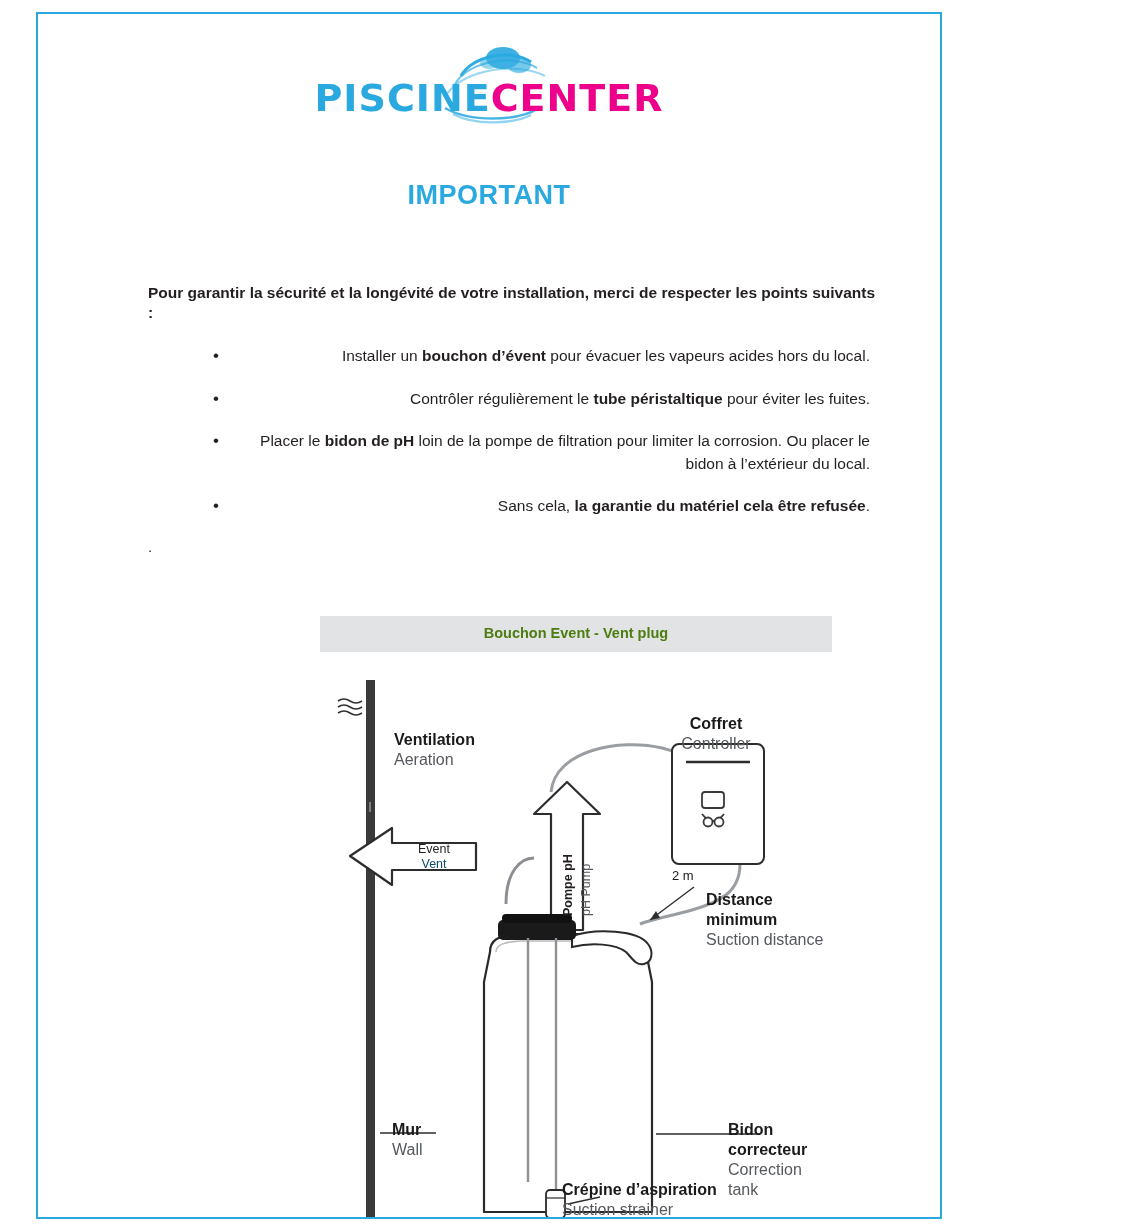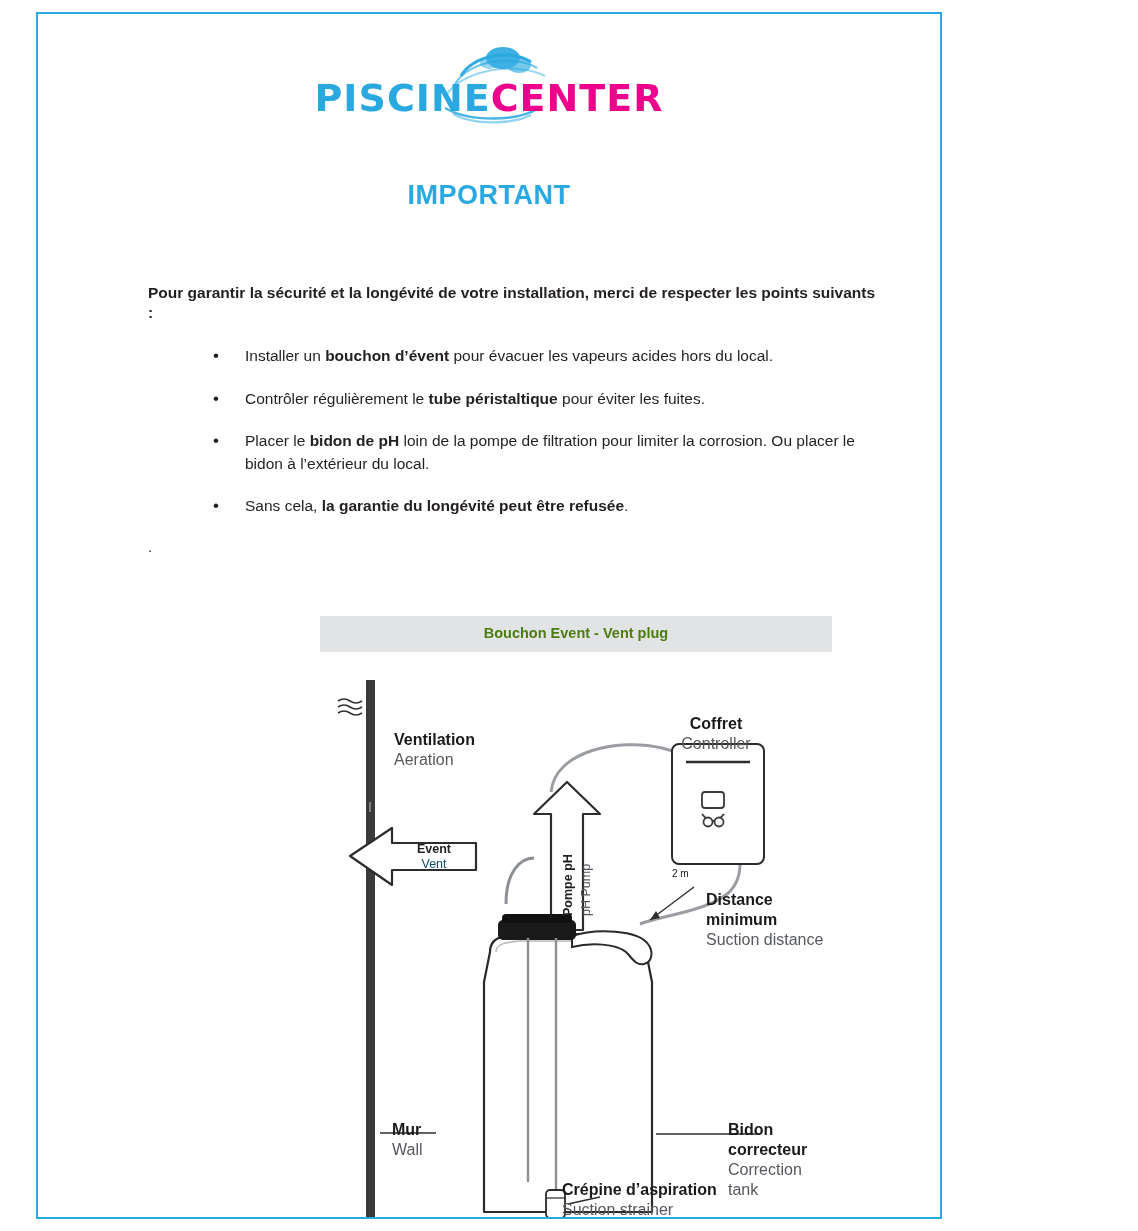--- a/index.html
+++ b/index.html
@@ -75,20 +75,21 @@
     font-size: 15.5px;
     font-weight: bold;
     line-height: 1.3;
   }
 
   
   ul.points {
     margin: 22px 0 0 0;
     padding: 0 70px 0 175px;
     list-style: none;
+    text-align: right;
   }
   ul.points li {
     position: relative;
     font-size: 15.5px;
     line-height: 1.45;
     margin-bottom: 20px;
     padding-left: 32px;
   }
   ul.points li::before {
     content: "\2022";
@@ -159,25 +160,25 @@
   }
   .fig-rot .t1 { font-weight: bold; }
   .fig-rot .t2 { color: #55585c; }
   .arrow-text {
     position: absolute;
     text-align: center;
     font-size: 12.5px;
     line-height: 1.2;
     font-family: "Liberation Sans", sans-serif;
   }
-  .arrow-text .t1 { font-weight: bold; display: block; }
+  .arrow-text .t1 { font-weight: normal; display: block; }
   .arrow-text .t2 { display: block; color: #0c4a6e; }
   .dist-2m {
     position: absolute;
-    font-size: 10px;
+    font-size: 13px;
     color: #1a1a1a;
   }
 </style>
 </head>
 <body>
 
 <div class="page">
 
   <div class="logo-wrap">
     <svg class="logo-globe" viewBox="0 0 180 88" aria-hidden="true">
@@ -200,21 +201,21 @@
   </div>
 
   <div class="doc-title">IMPORTANT</div>
 
   <p class="intro">Pour garantir la sécurité et la longévité de votre installation, merci de respecter les points suivants :</p>
 
   <ul class="points">
     <li><span><span>Installer un </span><span class="b">bouchon d’évent</span><span> pour évacuer les vapeurs acides hors du local.</span></span></li>
     <li><span><span>Contrôler régulièrement le </span><span class="b">tube péristaltique</span><span> pour éviter les fuites.</span></span></li>
     <li><span><span>Placer le </span><span class="b">bidon de pH</span><span> loin de la pompe de filtration pour limiter la corrosion. Ou placer le bidon à l’extérieur du local.</span></span></li>
-    <li><span><span>Sans cela, </span><span class="b">la garantie du longévité peut être refusée</span><span>.</span></span></li>
+    <li><span><span>Sans cela, </span><span class="b">la garantie du matériel cela être refusée</span><span>.</span></span></li>
   </ul>
 
   <div class="trailing-dot">.</div>
 
   <div class="figure">
     <div class="fig-header">
       <div class="fig-header-text">Bouchon Event  -  Vent plug</div>
     </div>
     <div class="fig-body">
 

